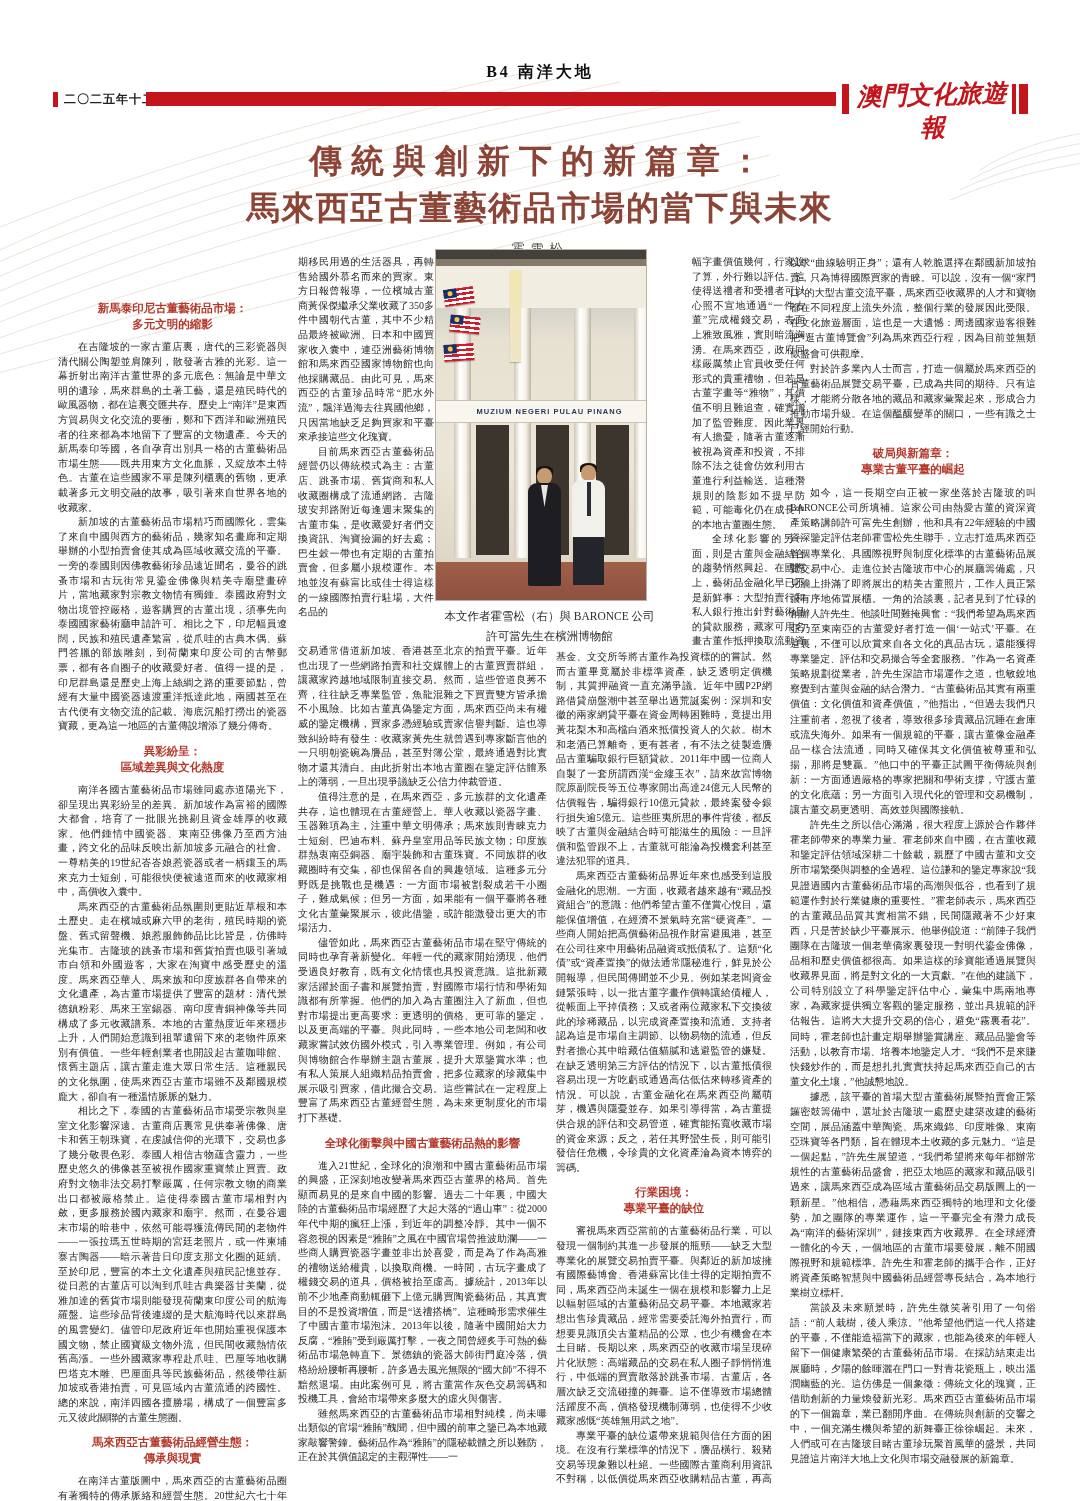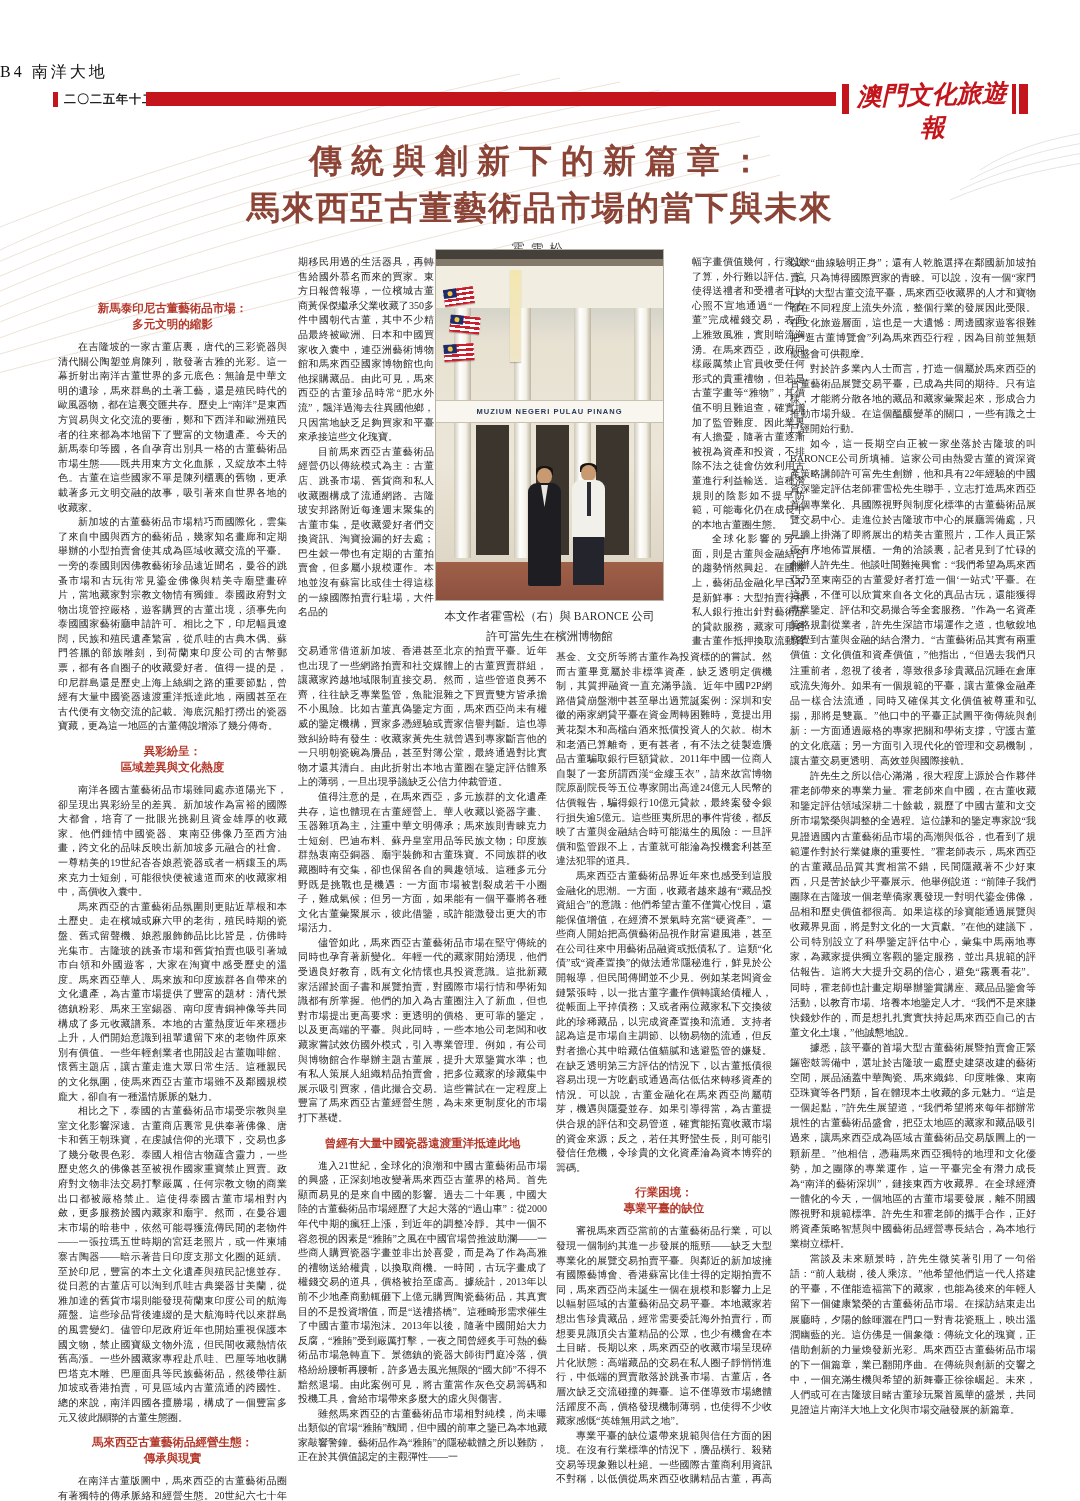--- a/index.html
+++ b/index.html
@@ -1,20 +1,20 @@
 <!DOCTYPE html>
 <html><head>
 <meta charset="utf-8">
 <style>
   html,body{margin:0;padding:0;}
   body{width:1080px;height:1501px;position:relative;background:#ffffff;overflow:hidden;
        font-family:"Liberation Serif","DejaVu Serif",serif;color:#222;}
   .abs{position:absolute;}
   
-  .page-label{top:62px;left:0;width:1080px;text-align:left;font-size:16px;font-weight:normal;letter-spacing:3px;color:#111;}
+  .page-label{top:62px;left:0;width:1080px;text-align:center;font-size:16px;font-weight:bold;letter-spacing:3px;color:#111;}
   .date-bar{top:92px;left:53px;width:5px;height:15px;background:#c3151b;}
   .date-text{top:91px;left:64px;font-size:12px;font-weight:bold;color:#222;letter-spacing:1px;}
   .red-rule{top:92px;left:146px;width:690px;height:14px;background:#c3151b;}
   .tbar-l{top:84px;left:842px;width:7px;height:30px;background:#c3151b;}
   .paper-name{top:78px;left:856px;width:152px;text-align:center;font-size:25px;font-weight:bold;color:#c3151b;
               transform:rotate(-1.5deg);font-style:italic;letter-spacing:0px;}
   .tbar-r1{top:84px;left:1012px;width:4px;height:30px;background:#c3151b;}
   .tbar-r2{top:84px;left:1019px;width:9px;height:30px;background:#c3151b;}
   
   .headline{top:138px;left:90px;width:900px;text-align:center;color:#8c4436;
@@ -32,21 +32,21 @@
          text-align:center;font-size:11.5px;line-height:16px;margin:9px 0 8px 0;}
   #col1{top:284px;left:58px;width:229px;height:1204px;margin-top:16px;}
   #col1 .sec-h:first-child{margin-top:0;}
   #col2a{top:255px;left:298px;width:136px;height:388px;}
   #col2b{top:644px;left:298px;width:249px;height:844px;}
   #col3a{top:255px;left:663px;width:113px;height:392px;padding-left:29px;}
   #col3b{top:650px;left:556px;width:216px;height:838px;}
   #col4{top:255px;left:790px;width:246px;height:1233px;}
   #col4 p{line-height:15.1px;}
   
-  .photo{top:250px;left:436px;width:227px;height:350px;background:linear-gradient(#9aa4a8,#c8cbc4 10%,#e7e1d2 26%,#ece6d8 60%,#d9d0bf 100%);
+  .photo{top:250px;left:436px;width:210px;height:350px;background:linear-gradient(#9aa4a8,#c8cbc4 10%,#e7e1d2 26%,#ece6d8 60%,#d9d0bf 100%);
          outline:1px solid #b9b2a4;overflow:hidden;}
   .roof{position:absolute;top:0;left:0;width:227px;height:9px;background:#46403a;}
   .eave{position:absolute;top:9px;left:0;width:227px;height:7px;background:#847a6c;}
   .ceiling{position:absolute;top:16px;left:0;width:227px;height:42px;background:#f1ede1;}
   .pillar{position:absolute;top:58px;width:17px;height:250px;background:linear-gradient(90deg,#cfc8b6,#ffffff 35%,#f4f1e7 70%,#bdb5a2);}
   .opening{position:absolute;top:175px;height:130px;background:#3b352e;}
   .signband{position:absolute;top:150px;left:0;width:227px;height:21px;background:#f8f6ef;border-top:1px solid #c9c2b2;border-bottom:1px solid #c9c2b2;
             text-align:center;font-family:"Liberation Sans",sans-serif;font-weight:bold;font-size:7.5px;letter-spacing:1px;color:#273a5a;line-height:21px;}
   .flag{position:absolute;width:30px;height:17px;background:repeating-linear-gradient(#cc1f2d 0 2.5px,#ffffff 2.5px 5px);box-shadow:0 1px 1px rgba(0,0,0,.25);}
   .flag .canton{position:absolute;top:0;left:0;width:13px;height:9px;background:#1c2d6b;}
@@ -169,21 +169,21 @@
   </div>
 <div id="col2a" class="abs col">
     <p class="cont">期移民用過的生活器具，再轉售給國外慕名而來的買家。東方日報曾報導，一位檳城古董商黃保傑繼承父業收藏了350多件中國朝代古董，其中不少精品最終被歐洲、日本和中國買家收入囊中，連亞洲藝術博物館和馬來西亞國家博物館也向他採購藏品。由此可見，馬來西亞的古董珍品時常“肥水外流”，飄洋過海去往異國他鄉，只因當地缺乏足夠買家和平臺來承接這些文化瑰寶。</p>
     <p>目前馬來西亞古董藝術品經營仍以傳統模式為主：古董店、跳蚤市場、舊貨商和私人收藏圈構成了流通網路。吉隆玻安邦路附近每逢週末聚集的古董市集，是收藏愛好者們交換資訊、淘寶撿漏的好去處；巴生穀一帶也有定期的古董拍賣會，但多屬小規模運作。本地並沒有蘇富比或佳士得這樣的一線國際拍賣行駐場，大件名品的</p>
   </div>
 <div id="col2b" class="abs col">
     <p class="cont">交易通常借道新加坡、香港甚至北京的拍賣平臺。近年也出現了一些網路拍賣和社交媒體上的古董買賣群組，讓藏家跨越地域限制直接交易。然而，這些管道良莠不齊，往往缺乏專業監管，魚龍混雜之下買賣雙方皆承擔不小風險。比如古董真偽鑒定方面，馬來西亞尚未有權威的鑒定機構，買家多憑經驗或賣家信譽判斷。這也導致糾紛時有發生：收藏家黃先生就曾遇到專家斷言他的一只明朝瓷碗為贗品，甚至對簿公堂，最終通過對比實物才還其清白。由此折射出本地古董圈在鑒定評估體系上的薄弱，一旦出現爭議缺乏公信力仲裁管道。</p>
     <p>值得注意的是，在馬來西亞，多元族群的文化遺產共存，這也體現在古董經營上。華人收藏以瓷器字畫、玉器雜項為主，注重中華文明傳承；馬來族則青睞克力士短劍、巴迪布料、蘇丹皇室用品等民族文物；印度族群熱衷南亞銅器、廟宇裝飾和古董珠寶。不同族群的收藏圈時有交集，卻也保留各自的興趣領域。這種多元分野既是挑戰也是機遇：一方面市場被割裂成若干小圈子，難成氣候；但另一方面，如果能有一個平臺將各種文化古董彙聚展示，彼此借鑒，或許能激發出更大的市場活力。</p>
     <p>儘管如此，馬來西亞古董藝術品市場在堅守傳統的同時也孕育著新變化。年輕一代的藏家開始湧現，他們受過良好教育，既有文化情懷也具投資意識。這批新藏家活躍於面子書和展覽拍賣，對國際市場行情和學術知識都有所掌握。他們的加入為古董圈注入了新血，但也對市場提出更高要求：更透明的價格、更可靠的鑒定，以及更高端的平臺。與此同時，一些本地公司老闆和收藏家嘗試效仿國外模式，引入專業管理。例如，有公司與博物館合作舉辦主題古董展，提升大眾鑒賞水準；也有私人策展人組織精品拍賣會，把多位藏家的珍藏集中展示吸引買家，借此撮合交易。這些嘗試在一定程度上豐富了馬來西亞古董經營生態，為未來更制度化的市場打下基礎。</p>
     <div class="sec-h">
-      <div>曾經有大量中國瓷器遠渡重洋抵達此地</div>
+      <div>全球化衝擊與中國古董藝術品熱的影響</div>
     </div>
     <p>進入21世紀，全球化的浪潮和中國古董藝術品市場的興盛，正深刻地改變著馬來西亞古董界的格局。首先顯而易見的是來自中國的影響。過去二十年裏，中國大陸的古董藝術品市場經歷了大起大落的“過山車”：從2000年代中期的瘋狂上漲，到近年的調整冷靜。其中一個不容忽視的因素是“雅賄”之風在中國官場曾推波助瀾——一些商人購買瓷器字畫並非出於喜愛，而是為了作為高雅的禮物送給權貴，以換取商機。一時間，古玩字畫成了權錢交易的道具，價格被抬至虛高。據統計，2013年以前不少地產商動輒砸下上億元購買陶瓷藝術品，其真實目的不是投資增值，而是“送禮搭橋”。這種畸形需求催生了中國古董市場泡沫。2013年以後，隨著中國開始大力反腐，“雅賄”受到嚴厲打擊，一夜之間曾經炙手可熱的藝術品市場急轉直下。景德鎮的瓷器大師街門庭冷落，價格紛紛腰斬再腰斬，許多過去風光無限的“國大師”不得不黯然退場。由此案例可見，將古董當作灰色交易籌碼和投機工具，會給市場帶來多麼大的虛火與傷害。</p>
     <p>雖然馬來西亞的古董藝術品市場相對純樸，尚未曝出類似的官場“雅賄”醜聞，但中國的前車之鑒已為本地藏家敲響警鐘。藝術品作為“雅賄”的隱秘載體之所以難防，正在於其價值認定的主觀彈性——一</p>
   </div>
 <div id="col3a" class="abs col">
     <p class="cont">幅字畫價值幾何，行家說了算，外行難以評估。這使得送禮者和受禮者可以心照不宣地通過“一件古董”完成權錢交易，表面上雅致風雅，實則暗流洶湧。在馬來西亞，政府同樣嚴厲禁止官員收受任何形式的貴重禮物，但若是古董字畫等“雅物”，其價值不明且難追查，確實增加了監管難度。因此業界有人擔憂，隨著古董逐漸被視為資產和投資，不排除不法之徒會仿效利用古董進行利益輸送。這種潛規則的陰影如不提早防範，可能毒化仍在成長中的本地古董圈生態。</p>
     <p>全球化影響的另一面，則是古董與金融結合的趨勢悄然興起。在國際上，藝術品金融化早已不是新鮮事：大型拍賣行和私人銀行推出針對藝術品的貸款服務，藏家可用名畫古董作抵押換取流動資金。中國市場亦曾湧現藝術品</p>
   </div>
 <div id="col3b" class="abs col">
     <p class="cont">基金、文交所等將古董作為投資標的的嘗試。然而古董畢竟屬於非標準資產，缺乏透明定價機制，其質押融資一直充滿爭議。近年中國P2P網路借貸崩盤潮中甚至舉出過荒誕案例：深圳和安徽的兩家網貸平臺在資金周轉困難時，竟提出用黃花梨木和高檔白酒來抵償投資人的欠款。樹木和老酒已算離奇，更有甚者，有不法之徒製造贗品古董騙取銀行巨額貸款。2011年中國一位商人自製了一套所謂西漢“金縷玉衣”，請來故宮博物院原副院長等五位專家開出高達24億元人民幣的估價報告，騙得銀行10億元貸款，最終案發令銀行損失逾5億元。這些匪夷所思的事件背後，都反映了古董與金融結合時可能滋生的風險：一旦評價和監管跟不上，古董就可能淪為投機套利甚至違法犯罪的道具。</p>
@@ -191,17 +191,21 @@
     <div class="sec-h">
       <div>行業困境：</div>
       <div>專業平臺的缺位</div>
     </div>
     <p>審視馬來西亞當前的古董藝術品行業，可以發現一個制約其進一步發展的瓶頸——缺乏大型專業化的展覽交易拍賣平臺。與鄰近的新加坡擁有國際藝博會、香港蘇富比佳士得的定期拍賣不同，馬來西亞尚未誕生一個在規模和影響力上足以輻射區域的古董藝術品交易平臺。本地藏家若想出售珍貴藏品，經常需要委託海外拍賣行，而想要見識頂尖古董精品的公眾，也少有機會在本土目睹。長期以來，馬來西亞的收藏市場呈現碎片化狀態：高端藏品的交易在私人圈子靜悄悄進行，中低端的買賣散落於跳蚤市場、古董店，各層次缺乏交流碰撞的舞臺。這不僅導致市場總體活躍度不高，價格發現機制薄弱，也使得不少收藏家感慨“英雄無用武之地”。</p>
     <p>專業平臺的缺位還帶來規範與信任方面的困境。在沒有行業標準的情況下，贗品橫行、殺豬交易等現象難以杜絕。一些國際古董商利用資訊不對稱，以低價從馬來西亞收購精品古董，再高價在海外轉售，本地賣家因管道狹窄常常難以獲知真實行情，只能吃啞巴虧。此外，沒有公開透明的平臺，也使得藏品鑒定認證缺乏權威支持，市場信用體系難以建立。這些年，不少馬來西亞藏家將藏品送往北京、上海鑒定拍賣，</p>
   </div>
 <div id="col4" class="abs col">
     <p class="cont">以求“曲線驗明正身”；還有人乾脆選擇在鄰國新加坡拍賣，只為博得國際買家的青睞。可以說，沒有一個“家門口”的大型古董交流平臺，馬來西亞收藏界的人才和寶物都在不同程度上流失外流，整個行業的發展因此受限。在文化旅遊層面，這也是一大遺憾：周邊國家遊客很難把“逛古董博覽會”列為馬來西亞行程，因為目前並無類似盛會可供觀摩。</p>
     <p>對於許多業內人士而言，打造一個屬於馬來西亞的古董藝術品展覽交易平臺，已成為共同的期待。只有這樣，才能將分散各地的藏品和藏家彙聚起來，形成合力推動市場升級。在這個醞釀變革的關口，一些有識之士已經開始行動。</p>
+    <div class="sec-h">
+      <div>破局與新篇章：</div>
+      <div>專業古董平臺的崛起</div>
+    </div>
     <p>如今，這一長期空白正被一家坐落於吉隆玻的叫BARONCE公司所填補。這家公司由熱愛古董的資深資產策略講師許可富先生創辦，他和具有22年經驗的中國資深鑒定評估老師霍雪松先生聯手，立志打造馬來西亞首個專業化、具國際視野與制度化標準的古董藝術品展覽交易中心。走進位於吉隆玻市中心的展廳籌備處，只見牆上掛滿了即將展出的精美古董照片，工作人員正緊張有序地佈置展櫃。一角的洽談裏，記者見到了忙碌的創辦人許先生。他談吐間難掩興奮：“我們希望為馬來西亞乃至東南亞的古董愛好者打造一個‘一站式’平臺。在這裏，不僅可以欣賞來自各文化的真品古玩，還能獲得專業鑒定、評估和交易撮合等全套服務。”作為一名資產策略規劃從業者，許先生深諳市場運作之道，也敏銳地察覺到古董與金融的結合潛力。“古董藝術品其實有兩重價值：文化價值和資產價值，”他指出，“但過去我們只注重前者，忽視了後者，導致很多珍貴藏品沉睡在倉庫或流失海外。如果有一個規範的平臺，讓古董像金融產品一樣合法流通，同時又確保其文化價值被尊重和弘揚，那將是雙贏。”他口中的平臺正試圖平衡傳統與創新：一方面通過嚴格的專家把關和學術支撐，守護古董的文化底蘊；另一方面引入現代化的管理和交易機制，讓古董交易更透明、高效並與國際接軌。</p>
     <p>許先生之所以信心滿滿，很大程度上源於合作夥伴霍老師帶來的專業力量。霍老師來自中國，在古董收藏和鑒定評估領域深耕二十餘載，親歷了中國古董和文交所市場繁榮與調整的全過程。這位謙和的鑒定專家說“我見證過國內古董藝術品市場的高潮與低谷，也看到了規範運作對於行業健康的重要性。”霍老師表示，馬來西亞的古董藏品品質其實相當不錯，民間隱藏著不少好東西，只是苦於缺少平臺展示。他舉例說道：“前陣子我們團隊在吉隆玻一個老華僑家裏發現一對明代鎏金佛像，品相和歷史價值都很高。如果這樣的珍寶能通過展覽與收藏界見面，將是對文化的一大貢獻。”在他的建議下，公司特別設立了科學鑒定評估中心，彙集中馬兩地專家，為藏家提供獨立客觀的鑒定服務，並出具規範的評估報告。這將大大提升交易的信心，避免“霧裏看花”。同時，霍老師也計畫定期舉辦鑒賞講座、藏品品鑒會等活動，以教育市場、培養本地鑒定人才。“我們不是來賺快錢炒作的，而是想扎扎實實扶持起馬來西亞自己的古董文化土壤，”他誠懇地說。</p>
     <p>據悉，該平臺的首場大型古董藝術展暨拍賣會正緊鑼密鼓籌備中，選址於吉隆玻一處歷史建築改建的藝術空間，展品涵蓋中華陶瓷、馬來織錦、印度雕像、東南亞珠寶等各門類，旨在體現本土收藏的多元魅力。“這是一個起點，”許先生展望道，“我們希望將來每年都辦常規性的古董藝術品盛會，把亞太地區的藏家和藏品吸引過來，讓馬來西亞成為區域古董藝術品交易版圖上的一顆新星。”他相信，憑藉馬來西亞獨特的地理和文化優勢，加之團隊的專業運作，這一平臺完全有潛力成長為“南洋的藝術深圳”，鏈接東西方收藏界。在全球經濟一體化的今天，一個地區的古董市場要發展，離不開國際視野和規範標準。許先生和霍老師的攜手合作，正好將資產策略智慧與中國藝術品經營專長結合，為本地行業樹立標杆。</p>
     <p>當談及未來願景時，許先生微笑著引用了一句俗語：“前人栽樹，後人乘涼。”他希望他們這一代人搭建的平臺，不僅能造福當下的藏家，也能為後來的年輕人留下一個健康繁榮的古董藝術品市場。在採訪結束走出展廳時，夕陽的餘暉灑在門口一對青花瓷瓶上，映出溫潤幽藍的光。這仿佛是一個象徵：傳統文化的瑰寶，正借助創新的力量煥發新光彩。馬來西亞古董藝術品市場的下一個篇章，業已翻開序曲。在傳統與創新的交響之中，一個充滿生機與希望的新舞臺正徐徐崛起。未來，人們或可在吉隆玻目睹古董珍玩聚首風華的盛景，共同見證這片南洋大地上文化與市場交融發展的新篇章。</p>
   </div>
 
 </body></html>

